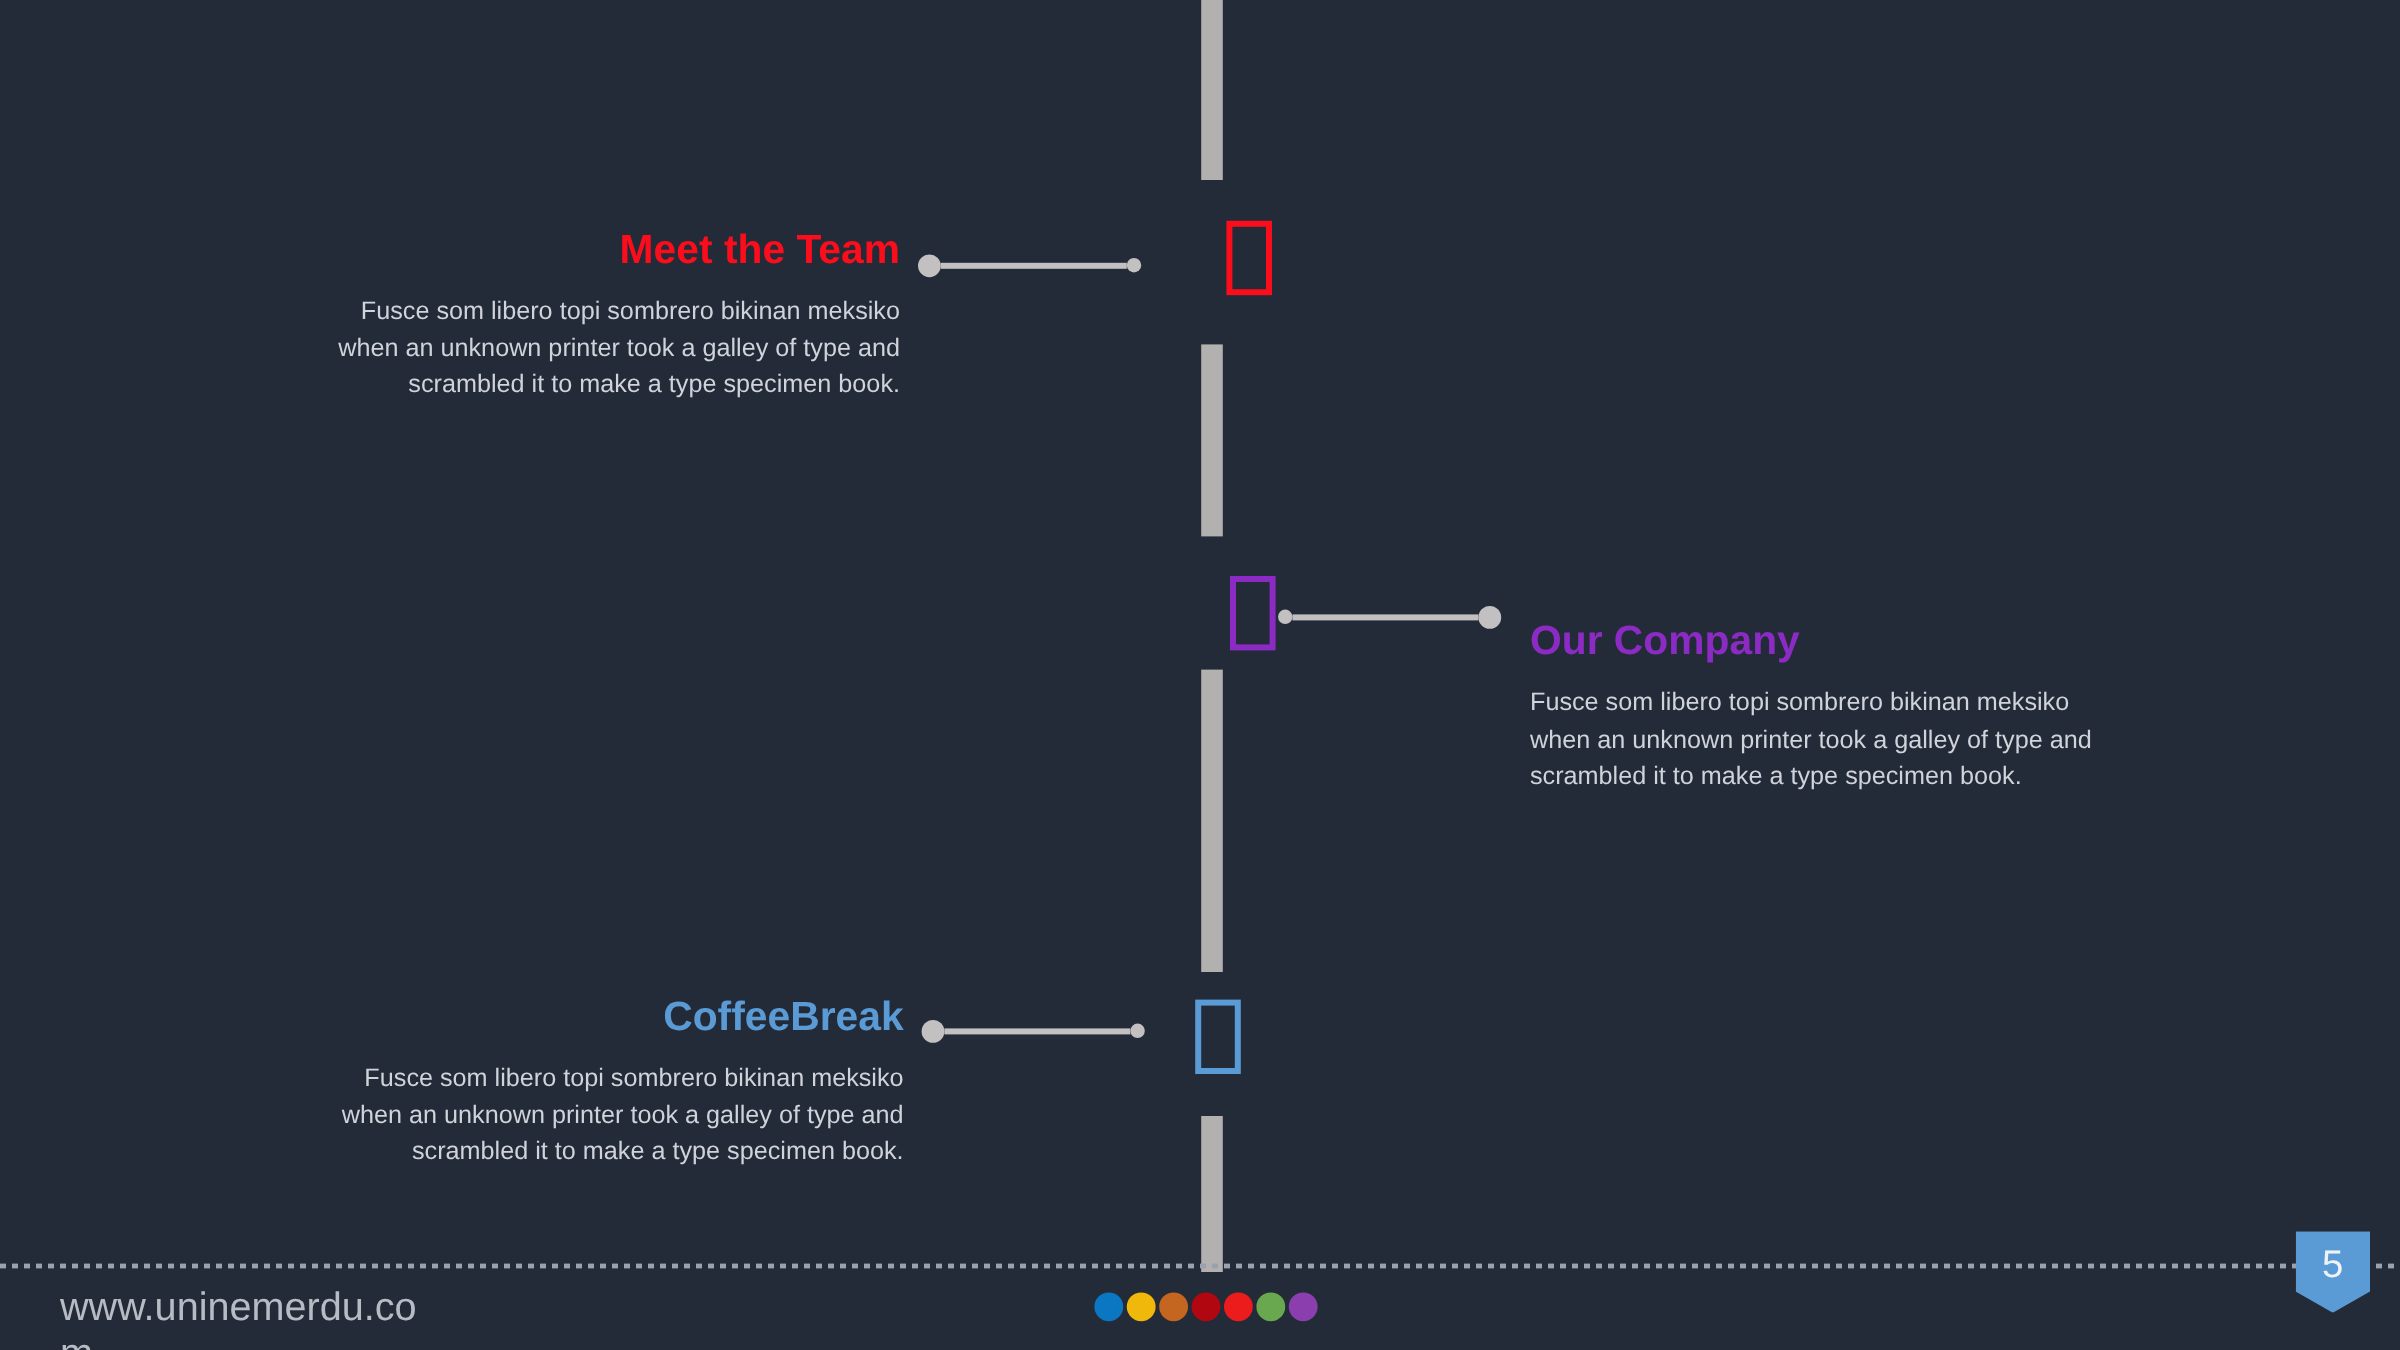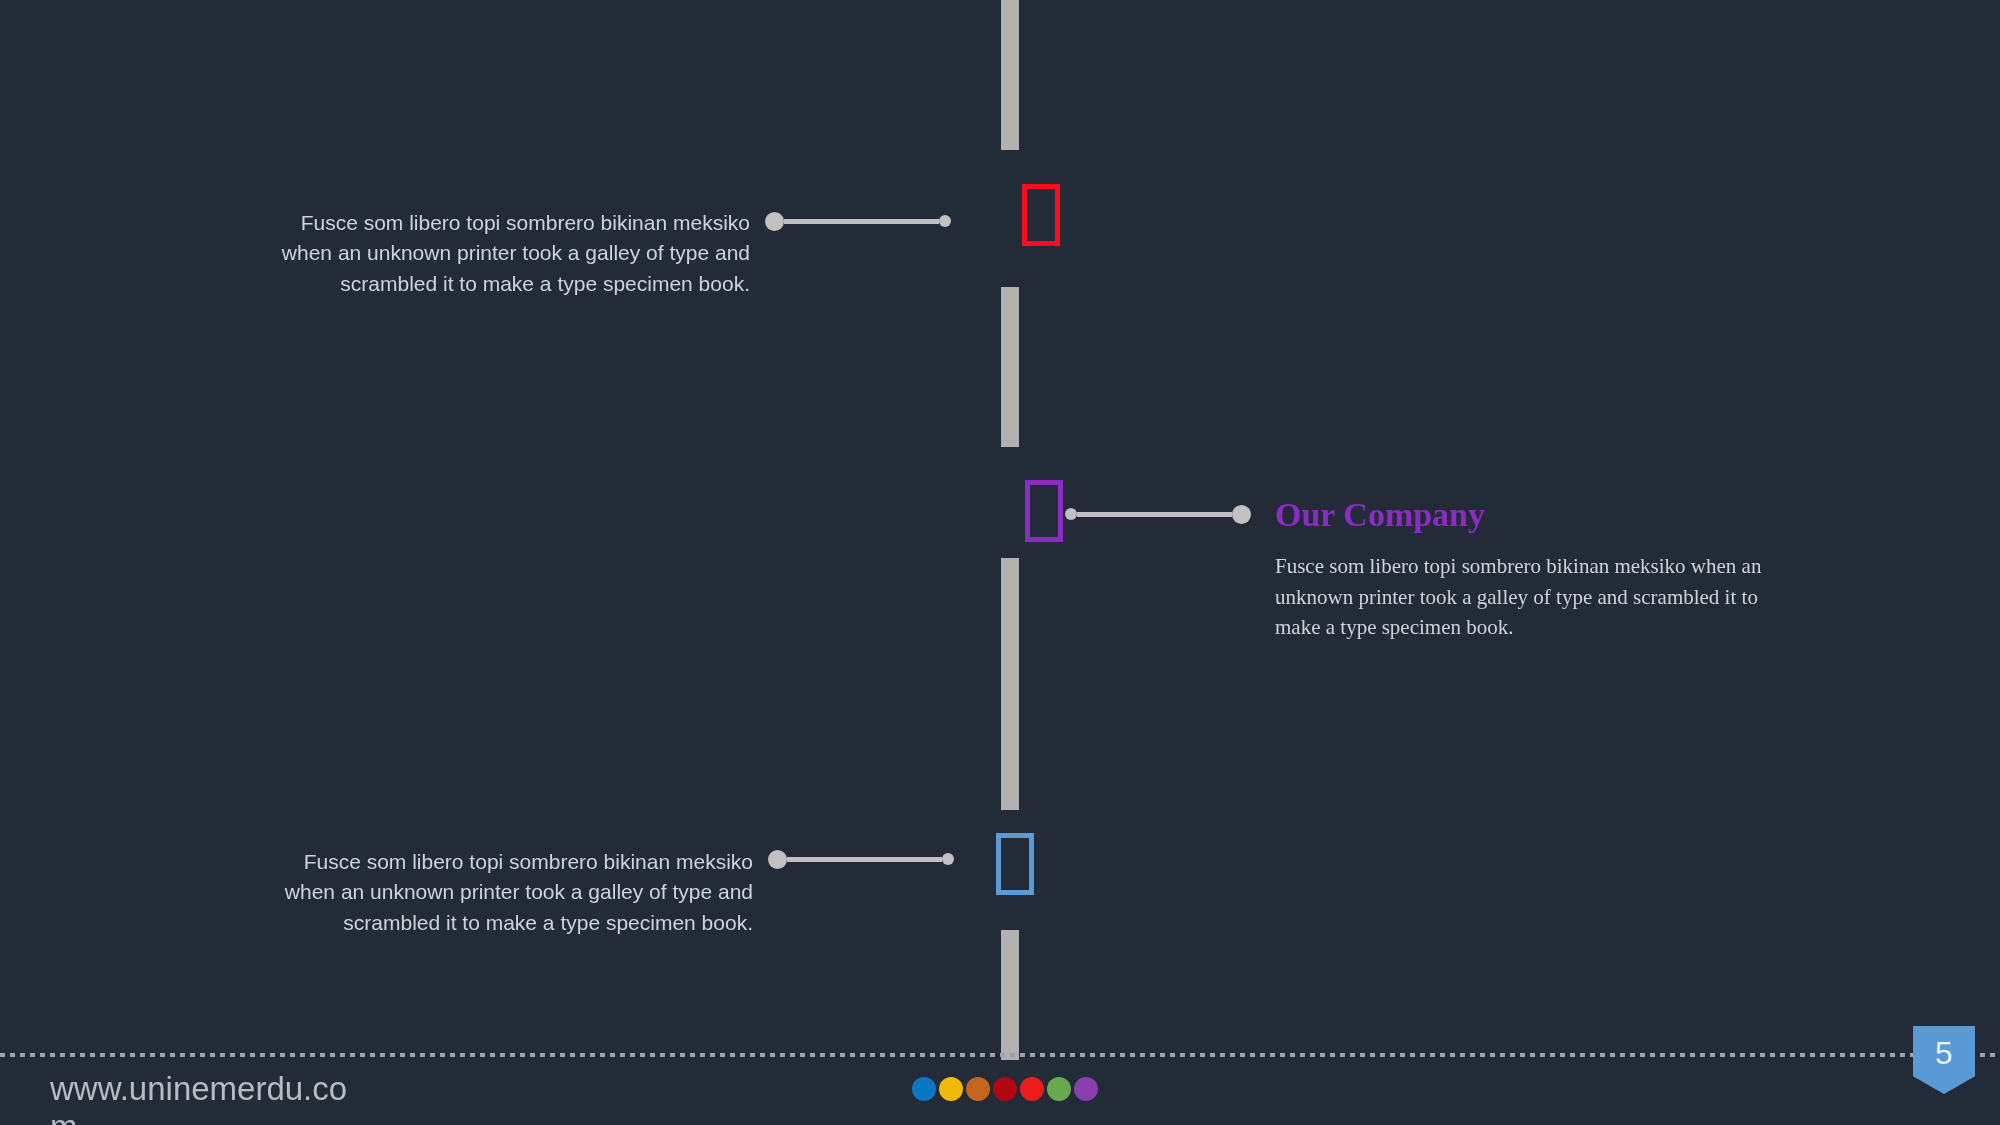--- a/index.html
+++ b/index.html
@@ -84,21 +84,21 @@
     font-weight: 400;
   }
 
   .block.right-aligned { text-align: right; }
   .block.left-aligned  { text-align: left; }
 
   .block-1 { left: 270px;  top: 190px;  width: 480px; }
   .block-1 .block-body { margin-top: 18px; }
   .block-1 .block-title { color: #fb0d1b; }
 
-  .block-2 { left: 1275px; top: 496px;  width: 500px; font-family: Liberation Serif, serif; }
+  .block-2 { left: 1275px; top: 516px;  width: 500px; }
   .block-2 .block-body { margin-top: 18px; }
   .block-2 .block-title { color: #8b2bc4; }
 
   .block-3 { left: 268px;  top: 829px;  width: 485px; }
   .block-3 .block-body { margin-top: 18px; }
   .block-3 .block-title { color: #5b9bd5; }
 
   
   .footer-rule {
     position: absolute;
@@ -180,29 +180,31 @@
     <span class="dot-big"></span>
   </div>
 
   <div class="connector conn-left3">
     <span class="dot-big"></span>
     <span class="bar"></span>
     <span class="dot-small"></span>
   </div>
 
   <div class="block block-1 right-aligned">
+    <div class="block-title" style="color: rgb(251, 13, 27);">Meet the Team</div>
     <div class="block-body">Fusce som libero topi sombrero bikinan meksiko when an unknown printer took a galley of type and scrambled it to make a type specimen book.</div>
   </div>
 
   <div class="block block-2 left-aligned">
     <div class="block-title" style="color: rgb(139, 43, 196);">Our Company</div>
     <div class="block-body">Fusce som libero topi sombrero bikinan meksiko when an unknown printer took a galley of type and scrambled it to make a type specimen book.</div>
   </div>
 
   <div class="block block-3 right-aligned">
+    <div class="block-title" style="color: rgb(91, 155, 213);">CoffeeBreak</div>
     <div class="block-body">Fusce som libero topi sombrero bikinan meksiko when an unknown printer took a galley of type and scrambled it to make a type specimen book.</div>
   </div>
 
   <div class="footer-rule"></div>
 
   <div class="footer-url" style="color: rgb(183, 188, 196);">www.uninemerdu.com</div>
 
   <div class="dot-row">
     <span class="swatch" style="background: rgb(11, 119, 194);"></span>
     <span class="swatch" style="background: rgb(239, 184, 11);"></span>

